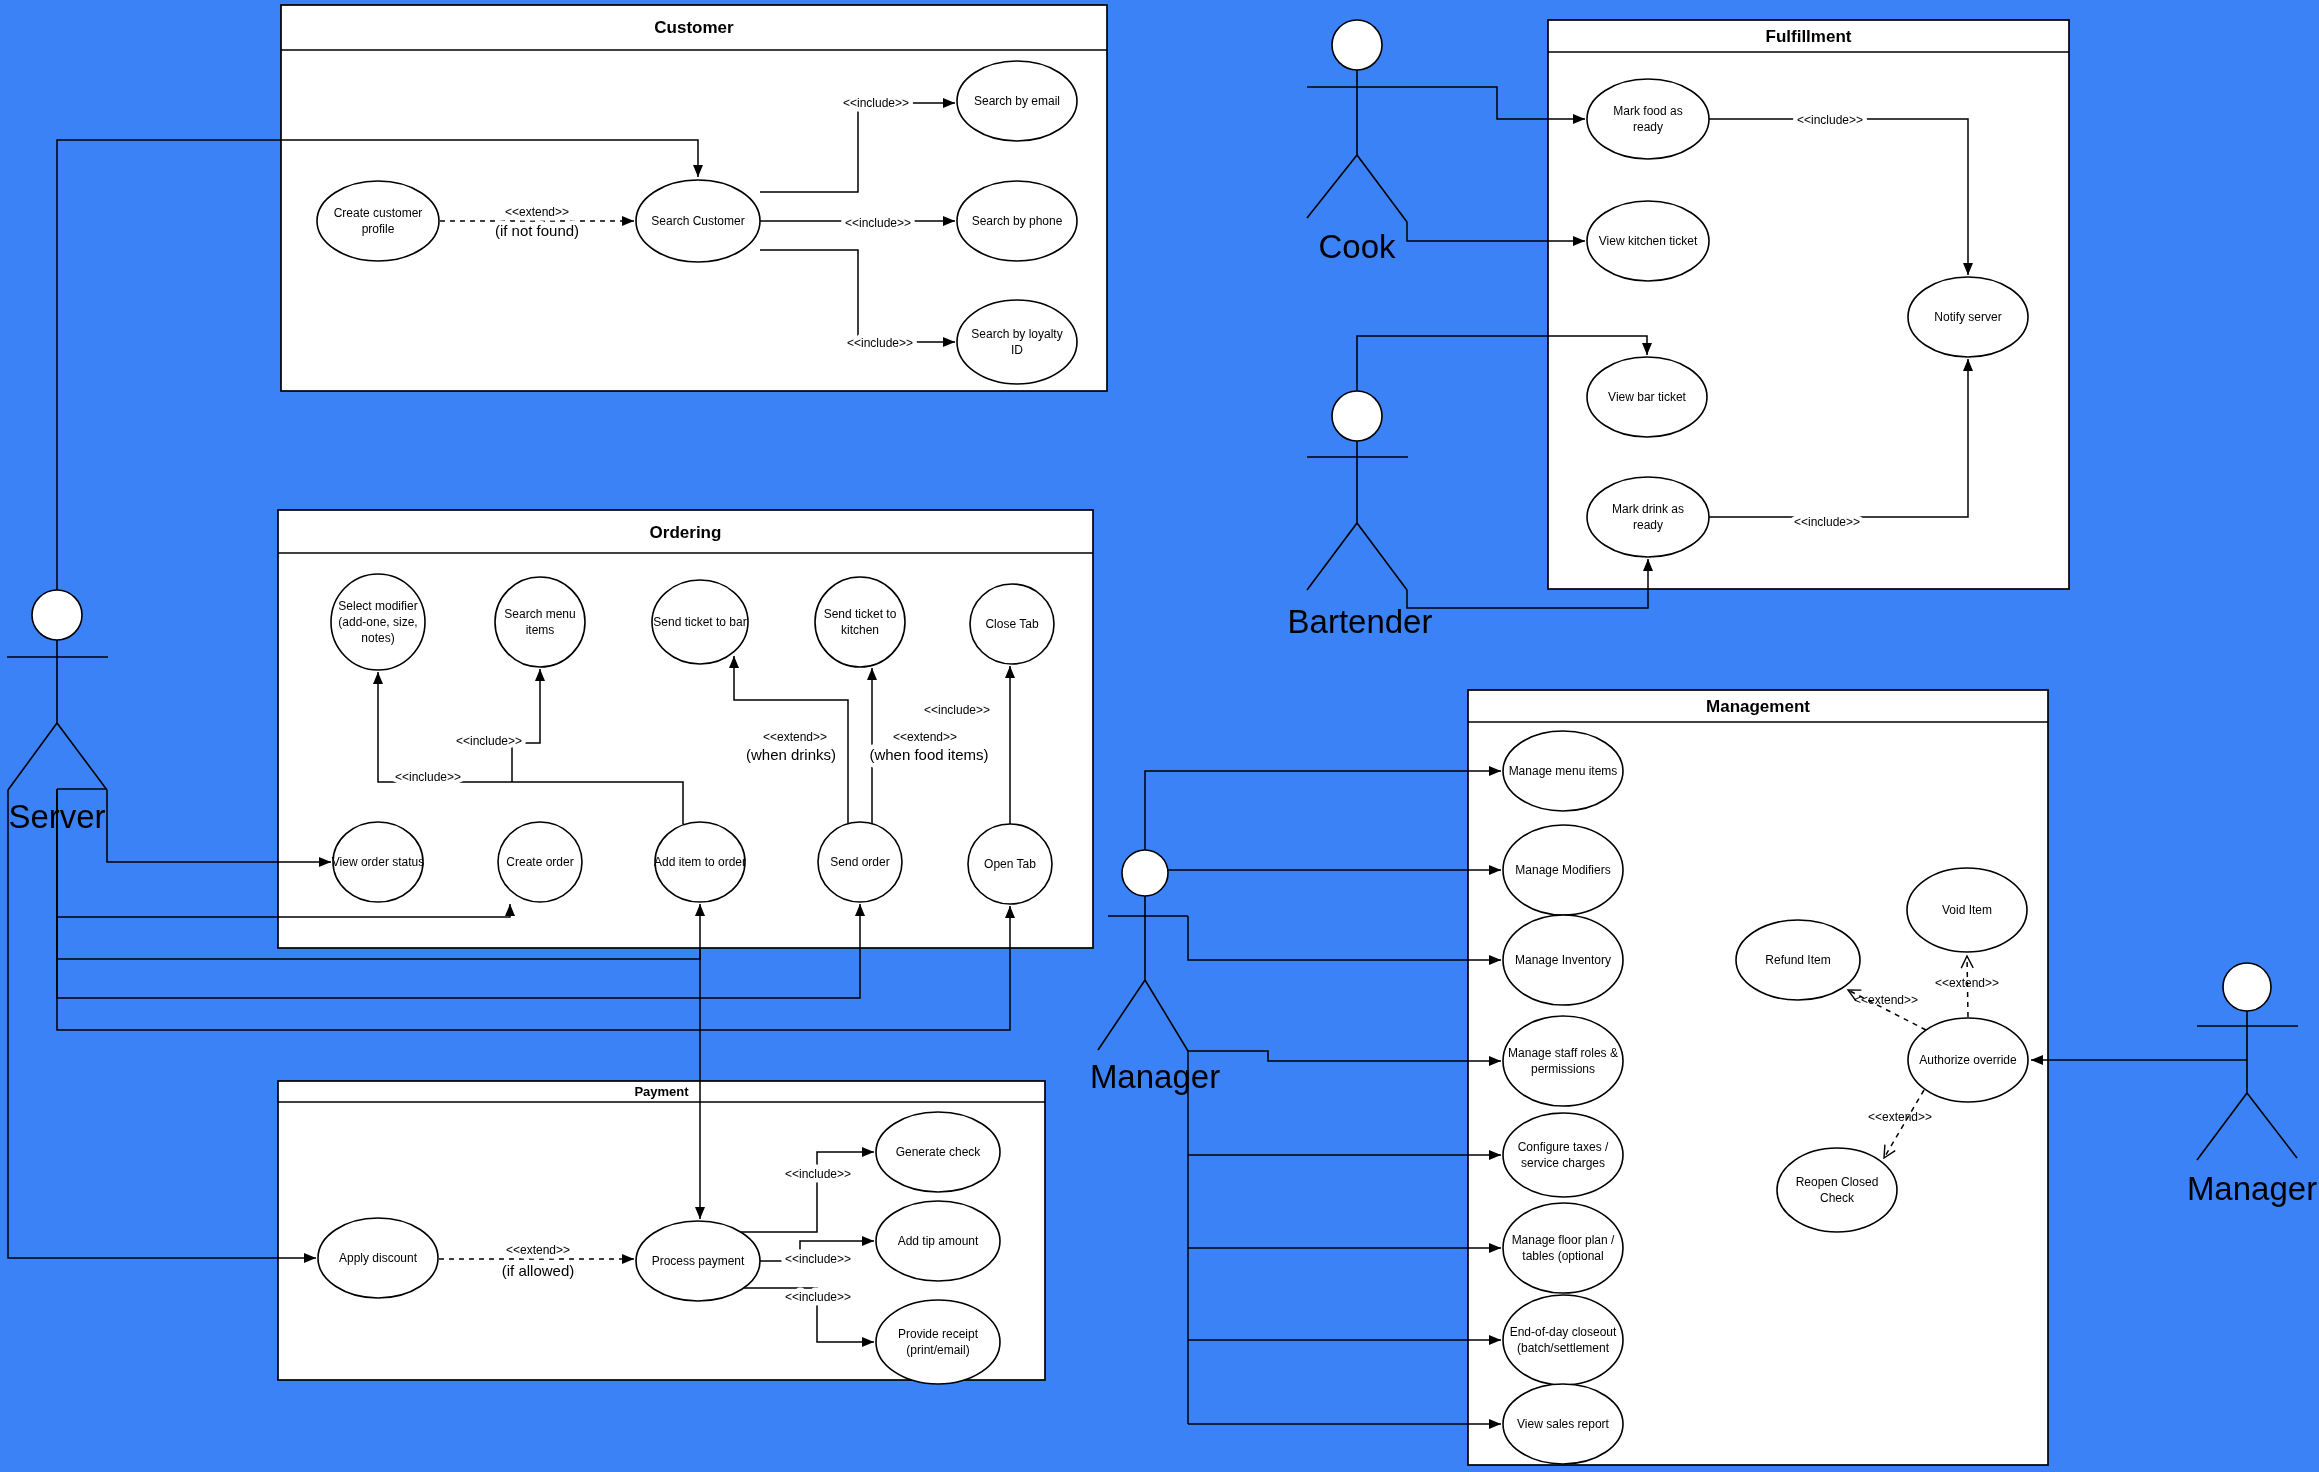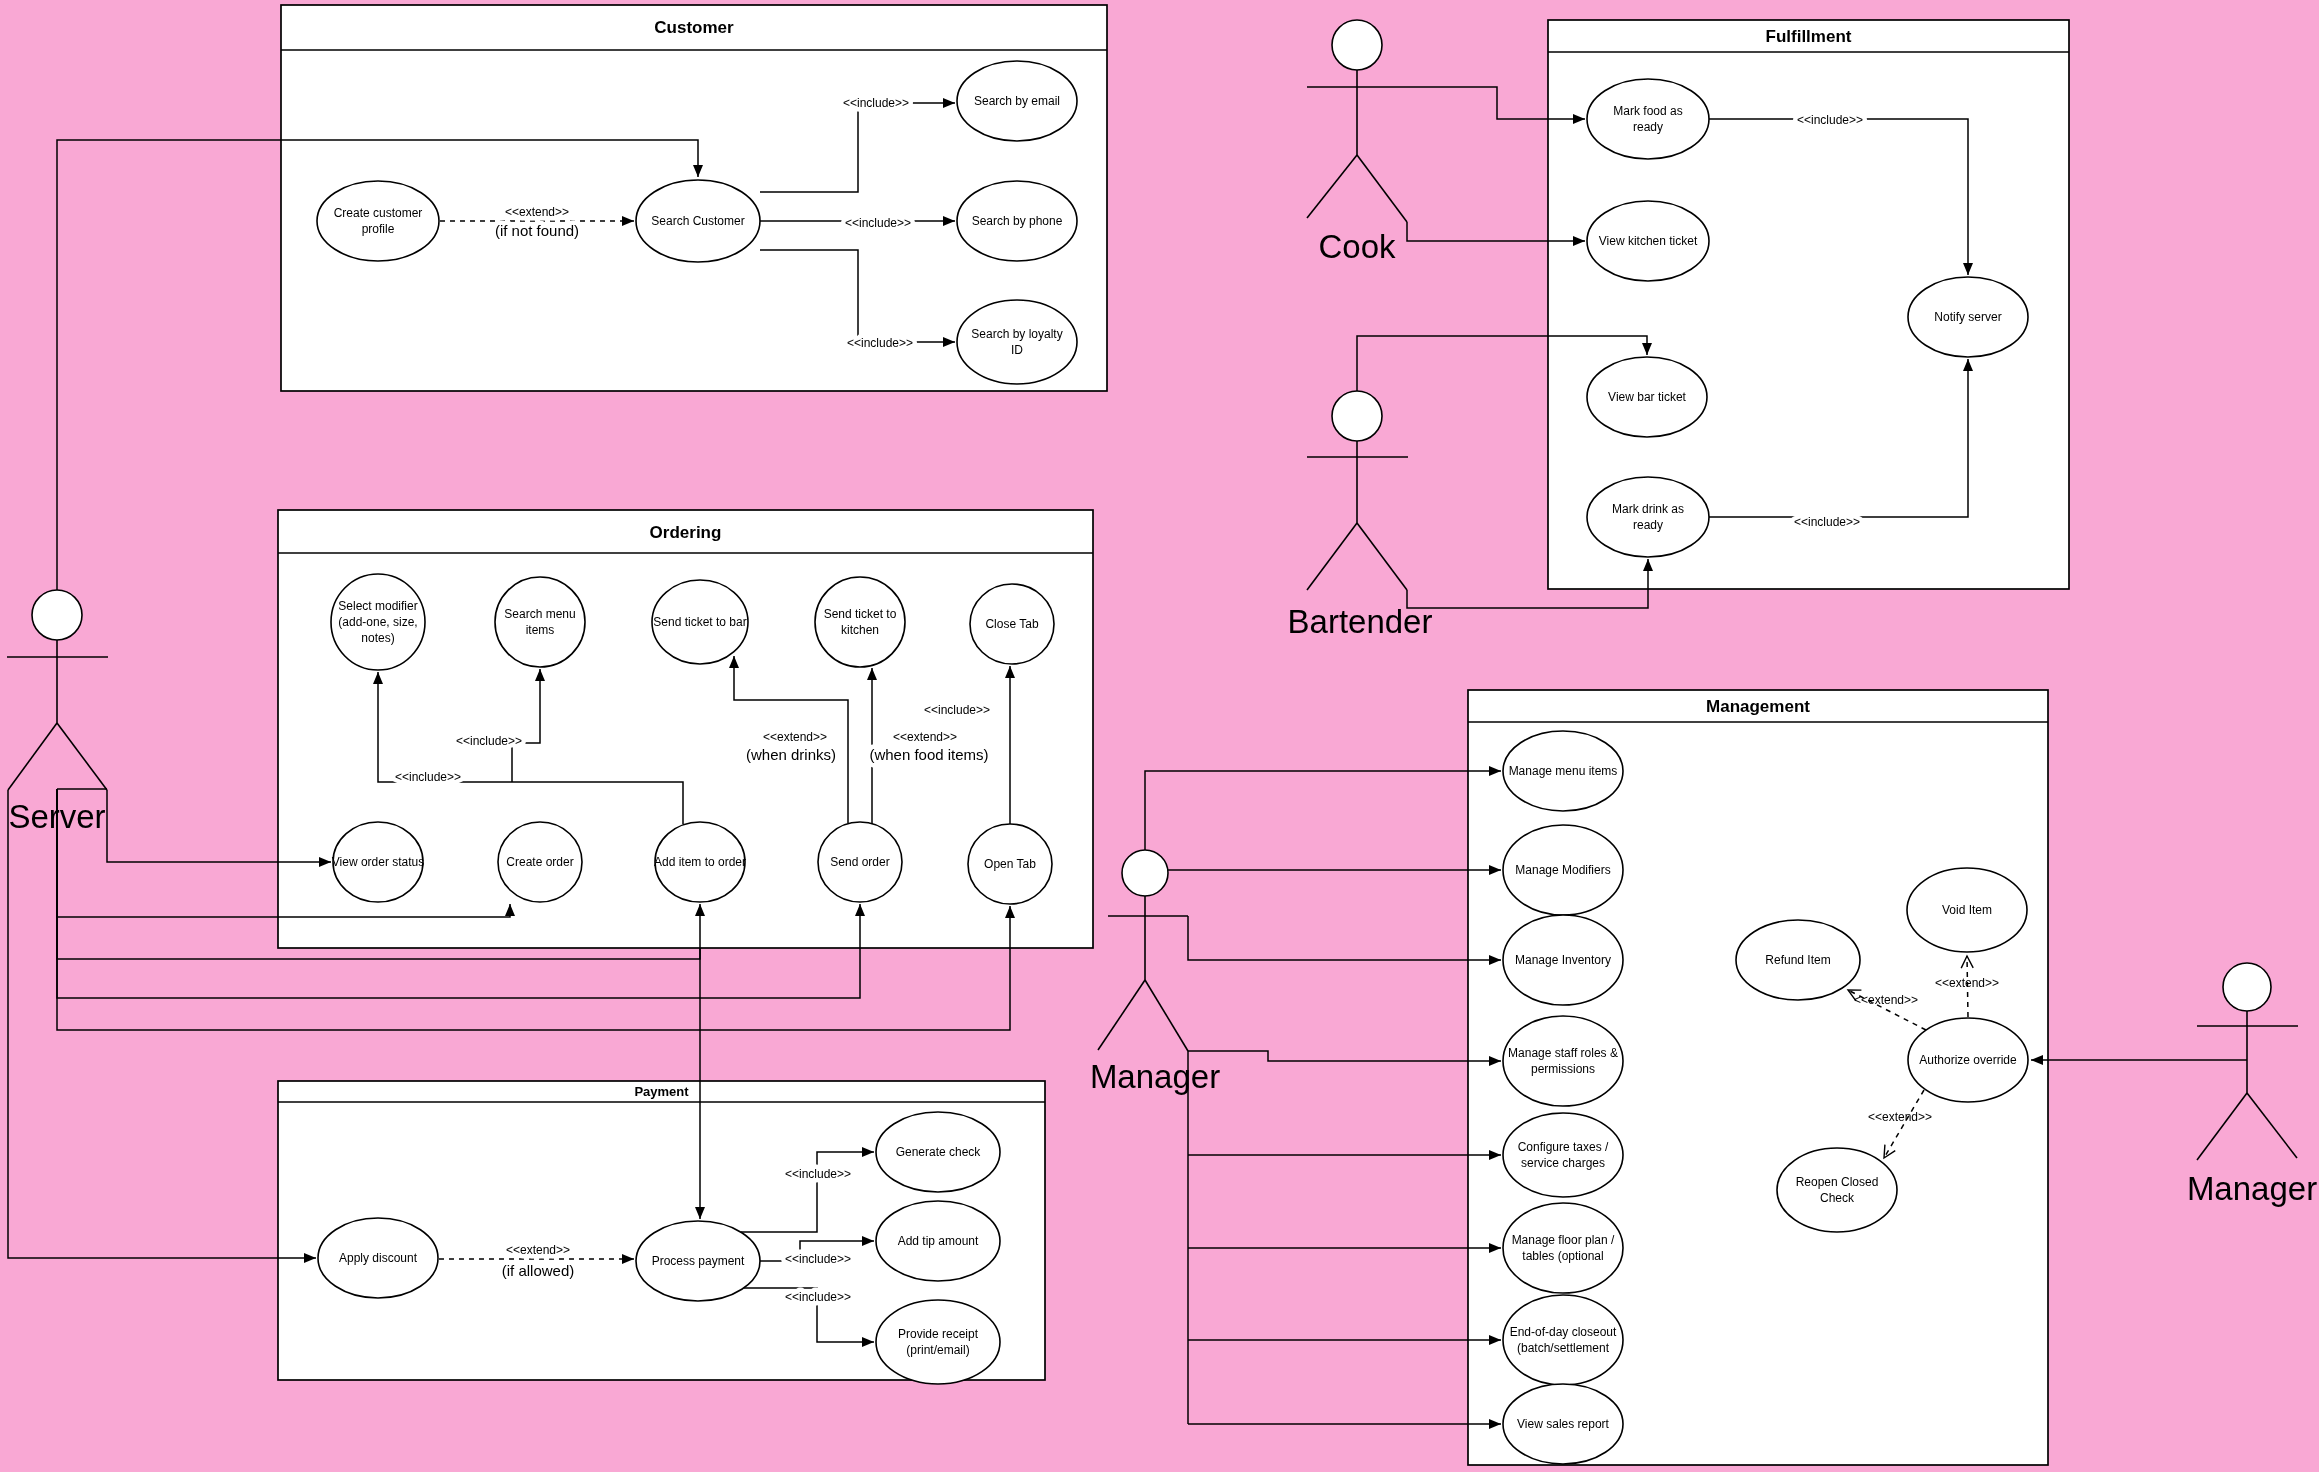--- a/index.html
+++ b/index.html
@@ -1,16 +1,16 @@
 <!DOCTYPE html>
 <html><head>
 <meta charset="utf-8">
 <style>
   html,body{margin:0;padding:0;background:#ffffff;}
-  .stage{position:relative;width:2319px;height:1472px;background:#f9a8d4;overflow:hidden;}
+  .stage{position:relative;width:2319px;height:1472px;background:#3b82f6;overflow:hidden;}
   svg{display:block;}
   text{font-family:"Liberation Sans", sans-serif;fill:#000000;}
   .box{fill:#ffffff;stroke:#000000;stroke-width:1.7;}
   .sep{stroke:#000000;stroke-width:1.7;}
   .title{font-weight:bold;text-anchor:middle;}
   .node{fill:#ffffff;stroke:#000000;stroke-width:1.6;}
   .nodelabel{font-size:12px;text-anchor:middle;}
   .edge{fill:none;stroke:#000000;stroke-width:1.5;}
   .actorline{fill:none;stroke:#000000;stroke-width:1.6;}
   .actorhead{fill:#ffffff;stroke:#000000;stroke-width:1.6;}

